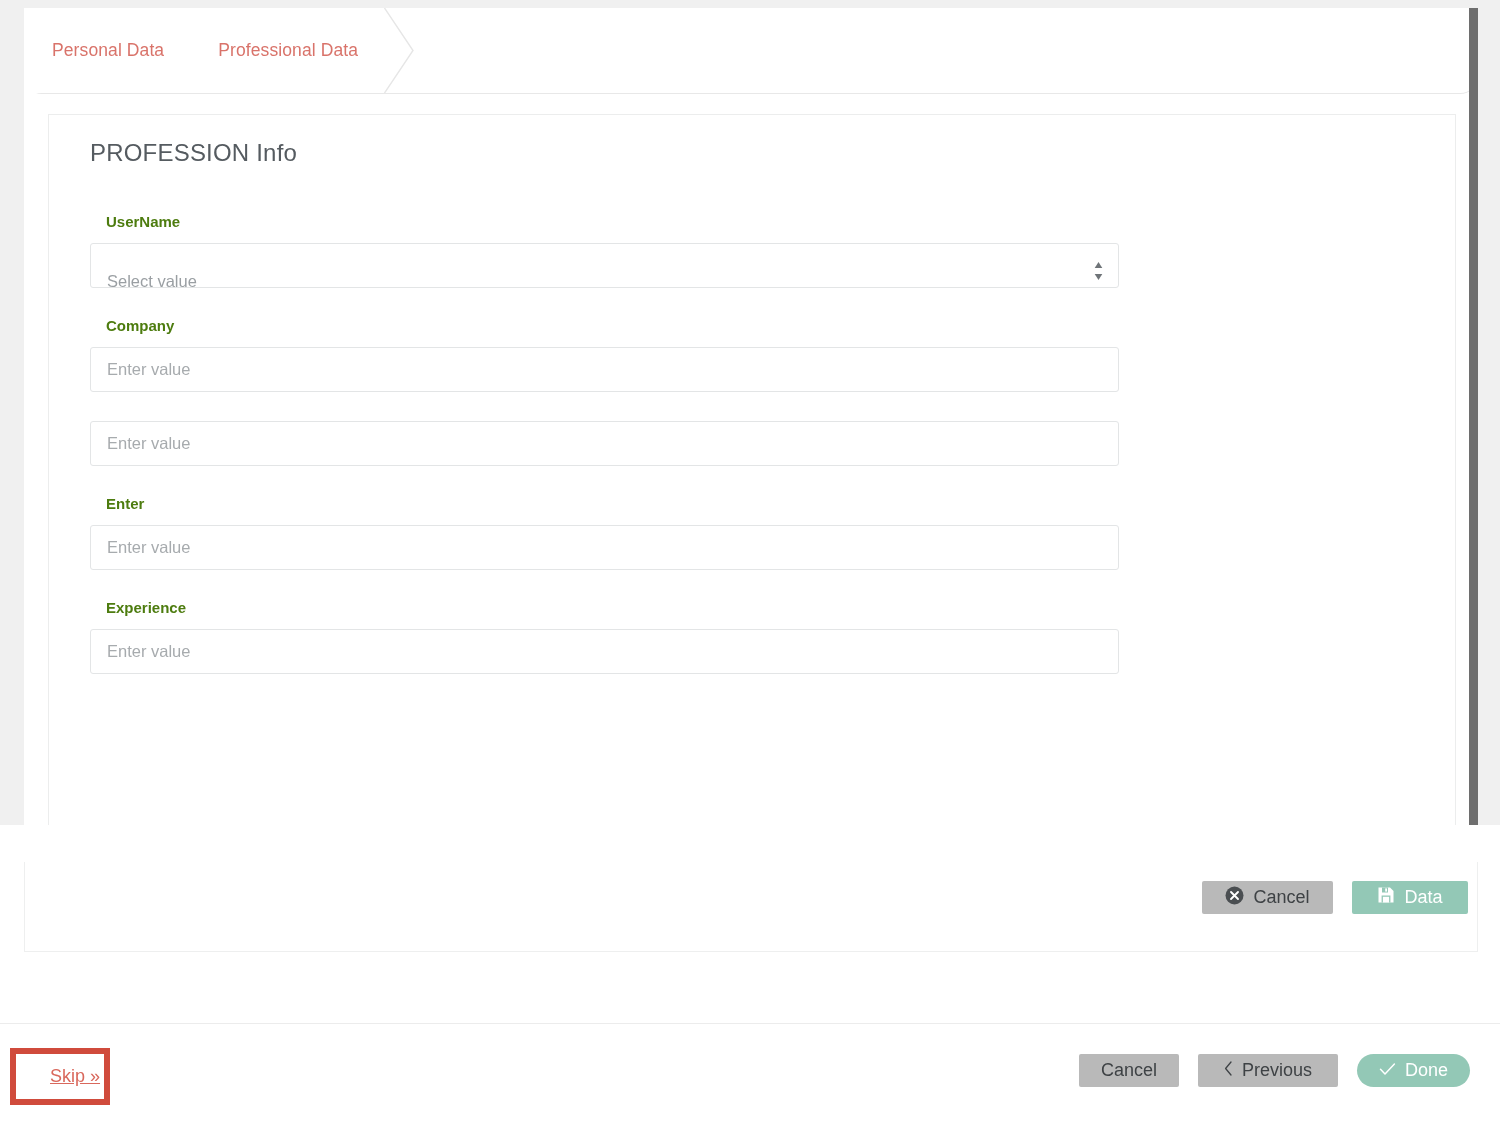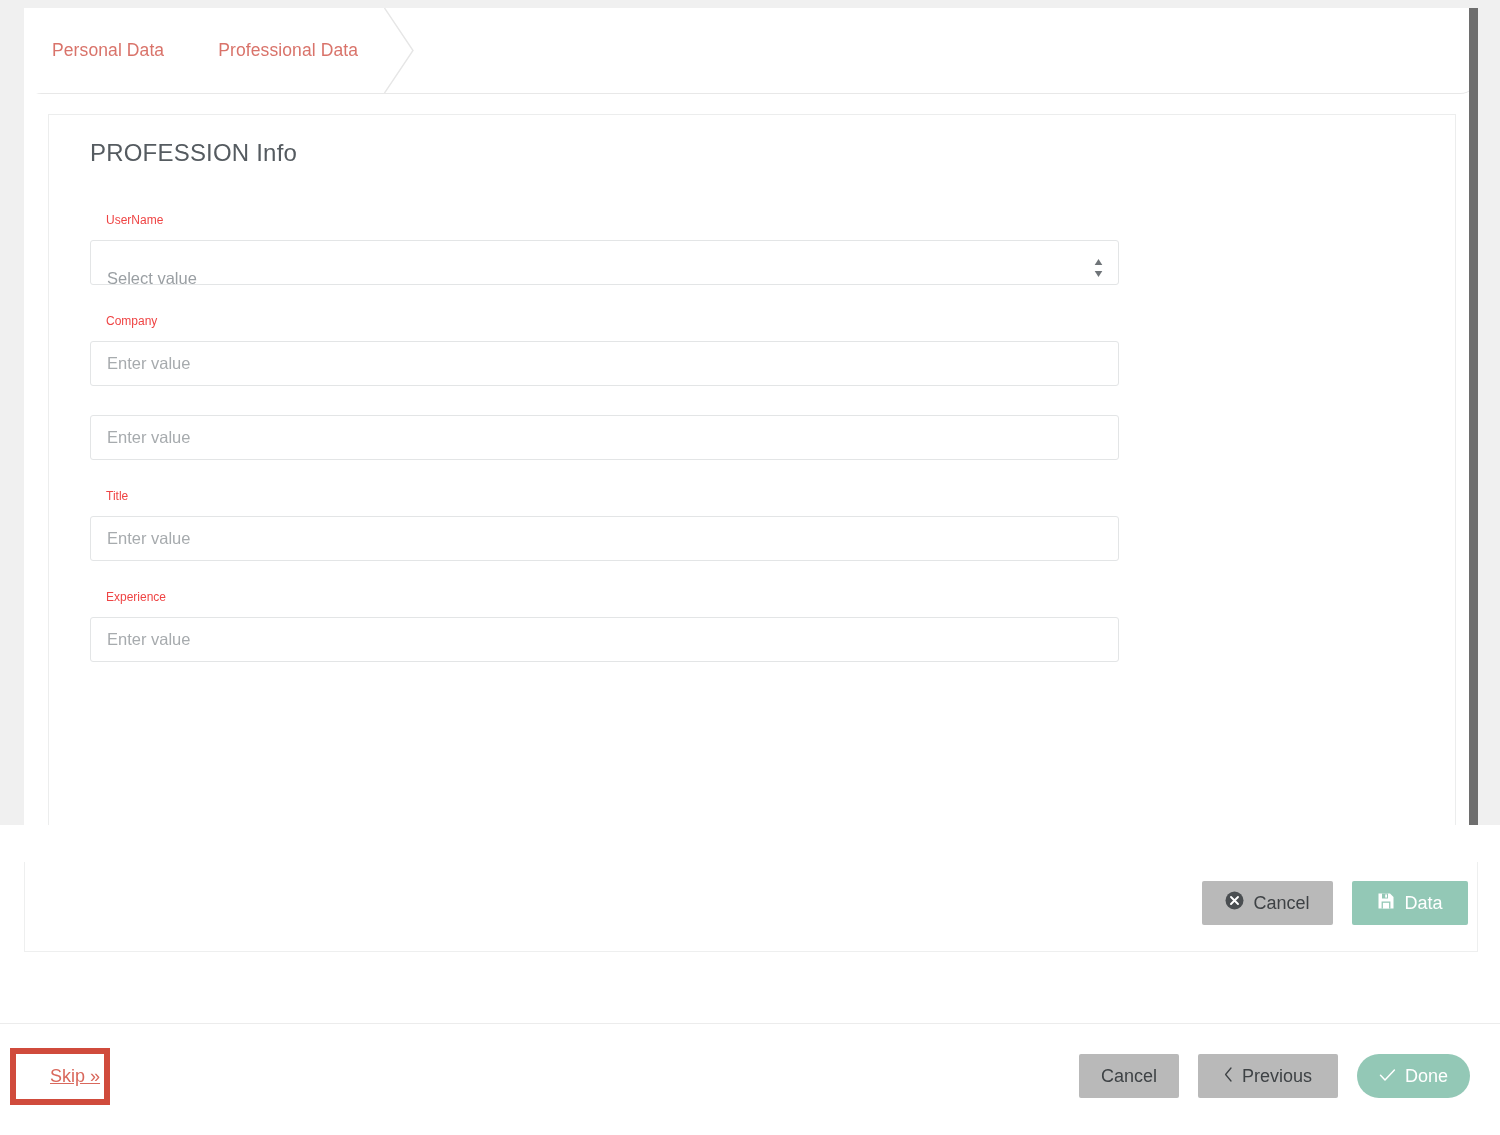--- a/index.html
+++ b/index.html
@@ -82,24 +82,24 @@
 
   #fields {
     position: absolute;
     left: 41px;
     top: 98px;
     width: 1029px;
   }
   .field { margin-bottom: 29px; }
   .field-label {
     display: block;
-    font-size: 12px;
-    color: #ef4444;
+    font-size: 15px;
+    color: #4d7c0f;
     margin: 0 0 13px 16px;
-    font-weight: 400;
+    font-weight: 700;
   }
   .field-control {
     position: relative;
     width: 1029px;
     height: 45px;
     box-sizing: border-box;
     border: 1px solid #e3e5e6;
     border-radius: 3px;
     background: #ffffff;
     font-size: 16.5px;
@@ -153,21 +153,21 @@
     display: inline-flex;
     align-items: center;
     justify-content: center;
     gap: 9px;
     border: none;
     border-radius: 2px;
     font-family: "Liberation Sans", sans-serif;
     font-size: 18px;
     cursor: pointer;
     padding: 0 22px;
-    height: 44px;
+    height: 33px;
     box-sizing: border-box;
   }
   .btn-grey  { background: #b9b9b9; color: #3e4245; }
   .btn-green { background: #93c8b6; color: #ffffff; }
   #btn-save   { min-width: 116px; }
   #btn-cancel { min-width: 131px; }
 
   
   #wizard-footer {
     position: absolute;
@@ -278,21 +278,21 @@
       <div class="field">
         <label class="field-label">Company</label>
         <input class="field-control" type="text" placeholder="Enter value" style="">
       </div>
 
       <div class="field">
         <input class="field-control" type="text" placeholder="Enter value" style="">
       </div>
 
       <div class="field">
-        <label class="field-label">Title</label>
+        <label class="field-label">Enter</label>
         <input class="field-control" type="text" placeholder="Enter value" style="">
       </div>
 
       <div class="field">
         <label class="field-label">Experience</label>
         <input class="field-control" type="text" placeholder="Enter value" style="">
       </div>
 
     </div>
   </div>

